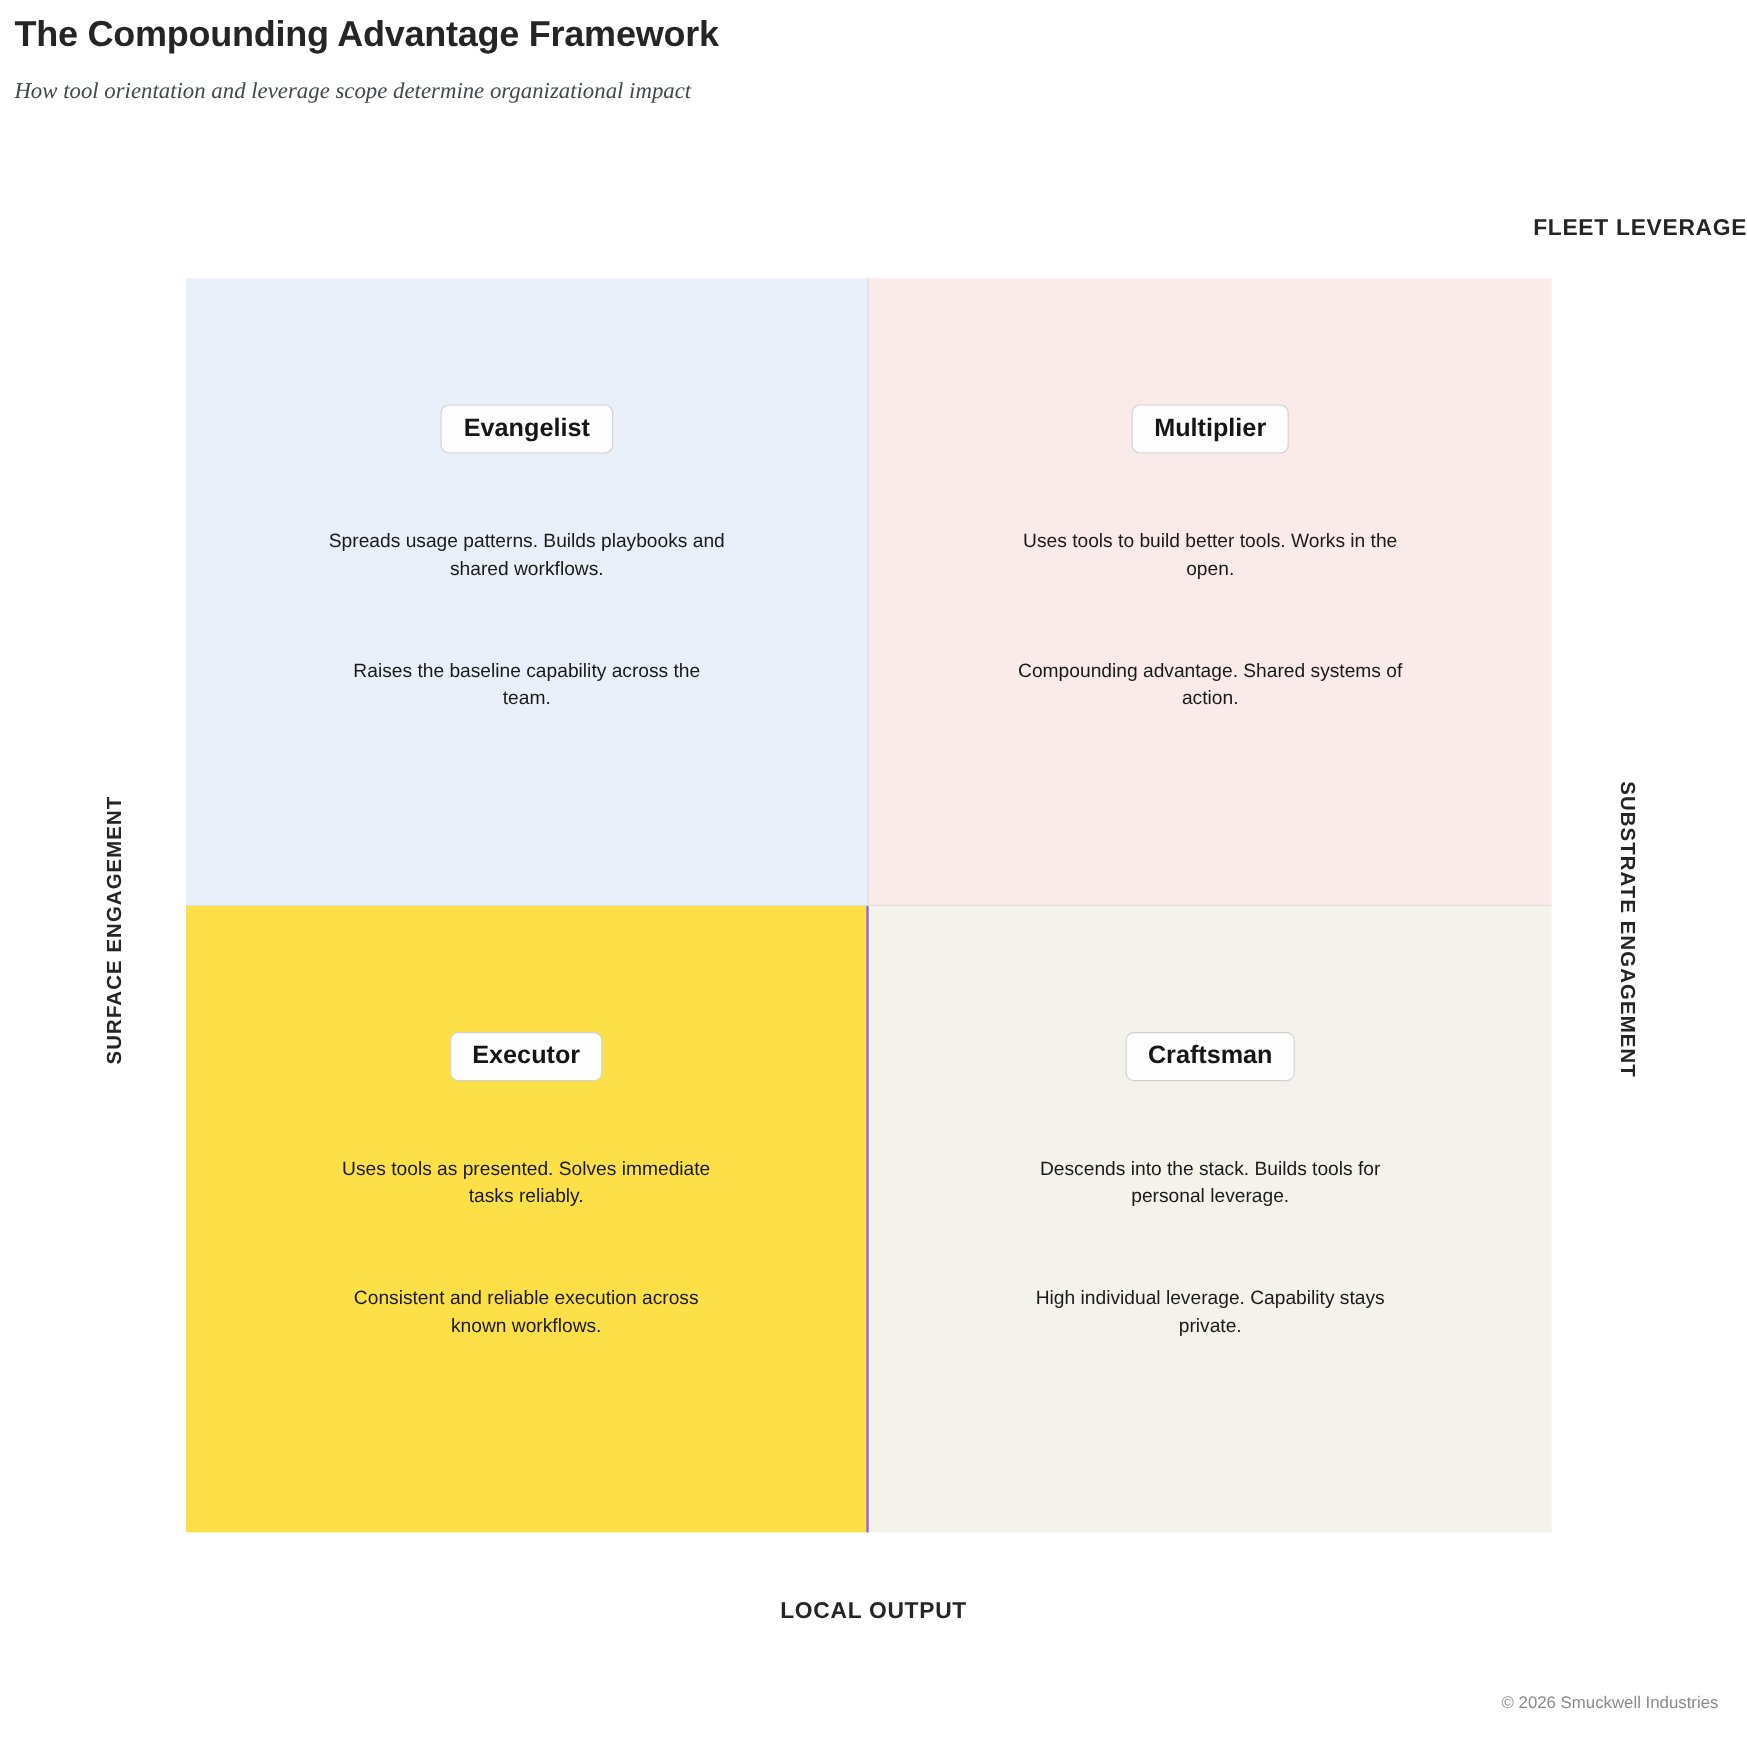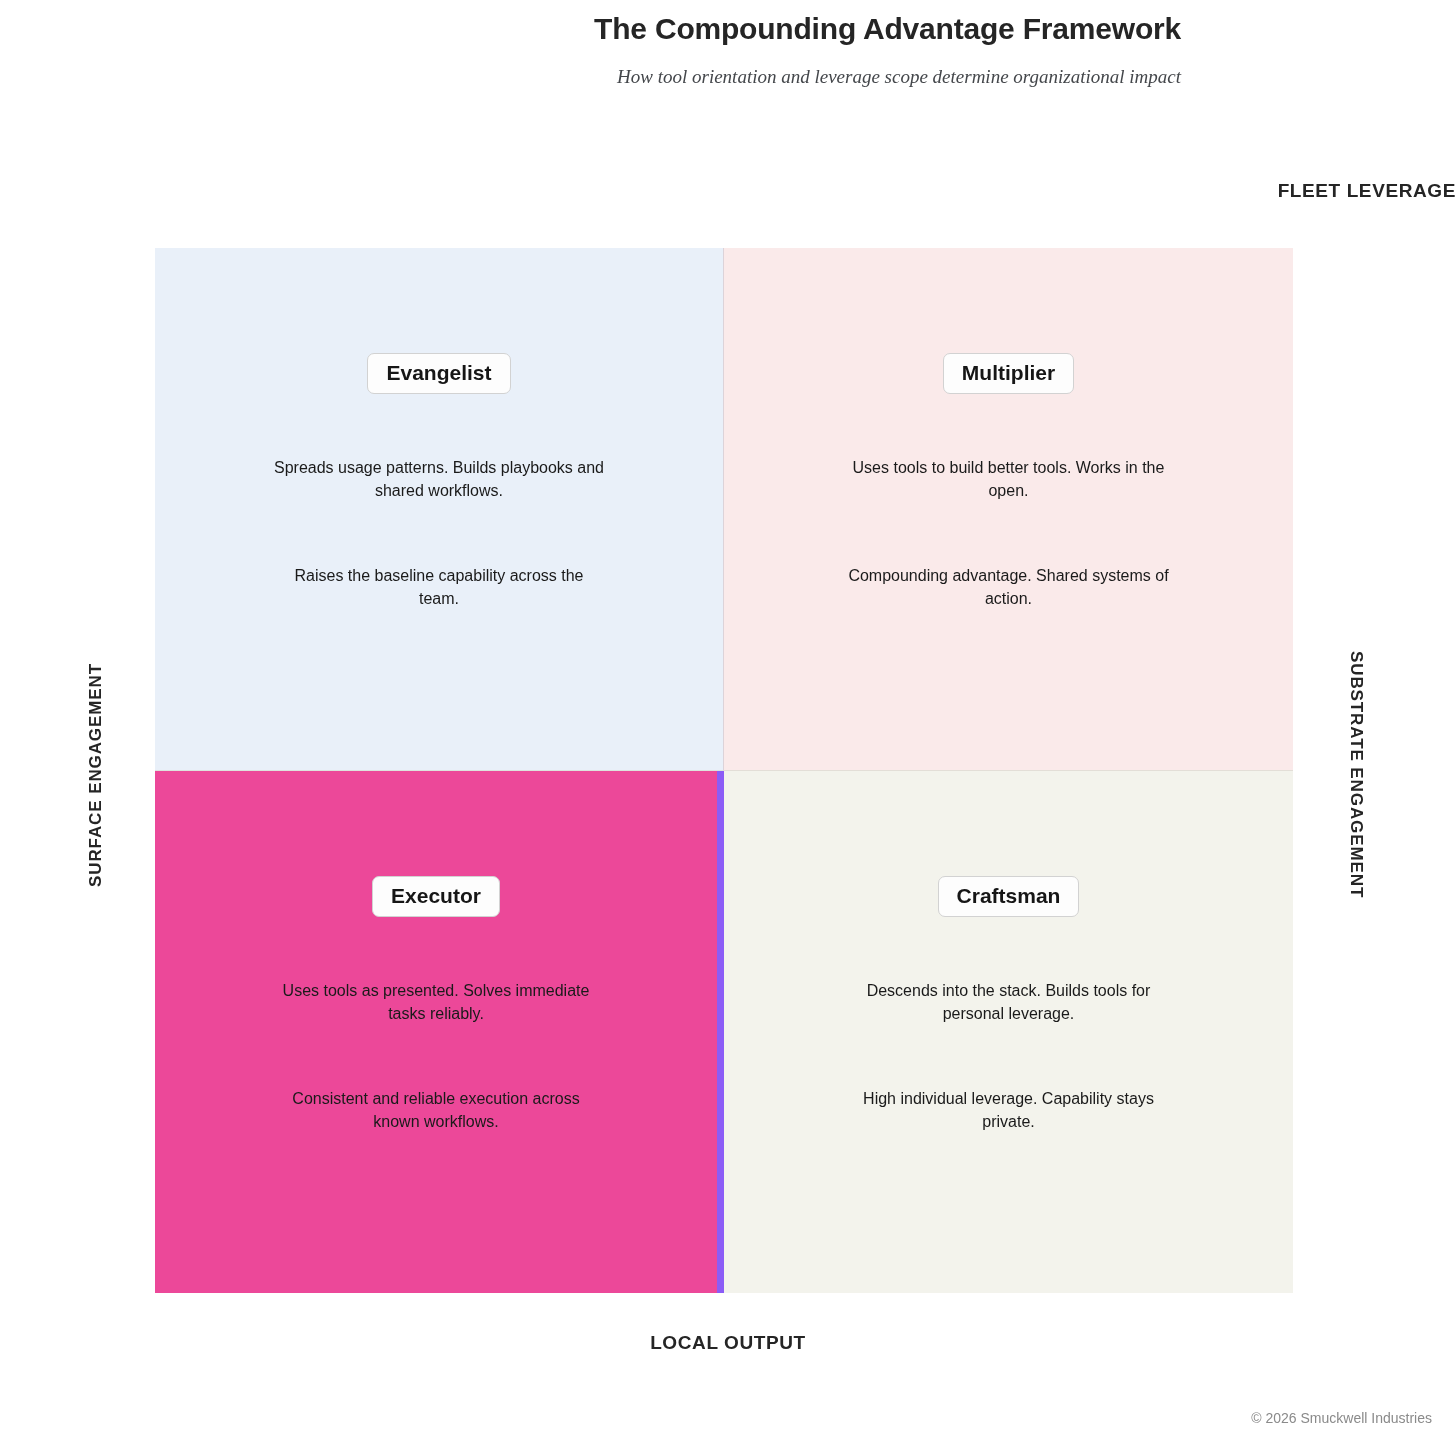--- a/index.html
+++ b/index.html
@@ -13,23 +13,23 @@
     font-family: "Liberation Sans", sans-serif;
     color: #1f1f1f;
     overflow: hidden;
     position: relative;
   }
 
   
   .header {
     position: absolute;
     top: 0;
-    left: 0;
+    left: 12px;
     width: 1181px;
-    text-align: right;
+    text-align: left;
   }
   .chart-title {
     margin: 0;
     padding-top: 12px;
     font-size: 30px;
     font-weight: bold;
     letter-spacing: -0.2px;
     color: #252525;
   }
   .chart-subtitle {
@@ -99,37 +99,37 @@
   }
   .axis-right span {
     writing-mode: vertical-rl;
     white-space: nowrap;
   }
 
   
   .matrix {
     position: absolute;
     left: 155px;
-    top: 248px;
+    top: 232px;
     width: 1138px;
     height: 1045px;
     display: grid;
     grid-template-columns: 569px 569px;
     grid-template-rows: 523px 522px;
   }
   .quadrant {
     position: relative;
     box-sizing: border-box;
     display: flex;
     flex-direction: column;
     align-items: center;
   }
   .q-tl { background: #e9f0f9; border-right: 1px solid #dcd3d9; border-bottom: 1px solid #dde3de; }
   .q-tr { background: #faeaea; border-bottom: 1px solid #e3ded7; }
-  .q-bl { background: #ec4899; border-right: 7px solid #8b5cf6; }
+  .q-bl { background: #fde047; border-right: 2px solid #8b5cf6; }
   .q-br { background: #f3f3ec; }
 
   .q-label {
     margin-top: 105px;
     background: #fdfdfd;
     border: 1px solid #d2d2d2;
     border-radius: 7px;
     padding: 8px 18px 9px 18px;
     font-size: 21px;
     font-weight: bold;

